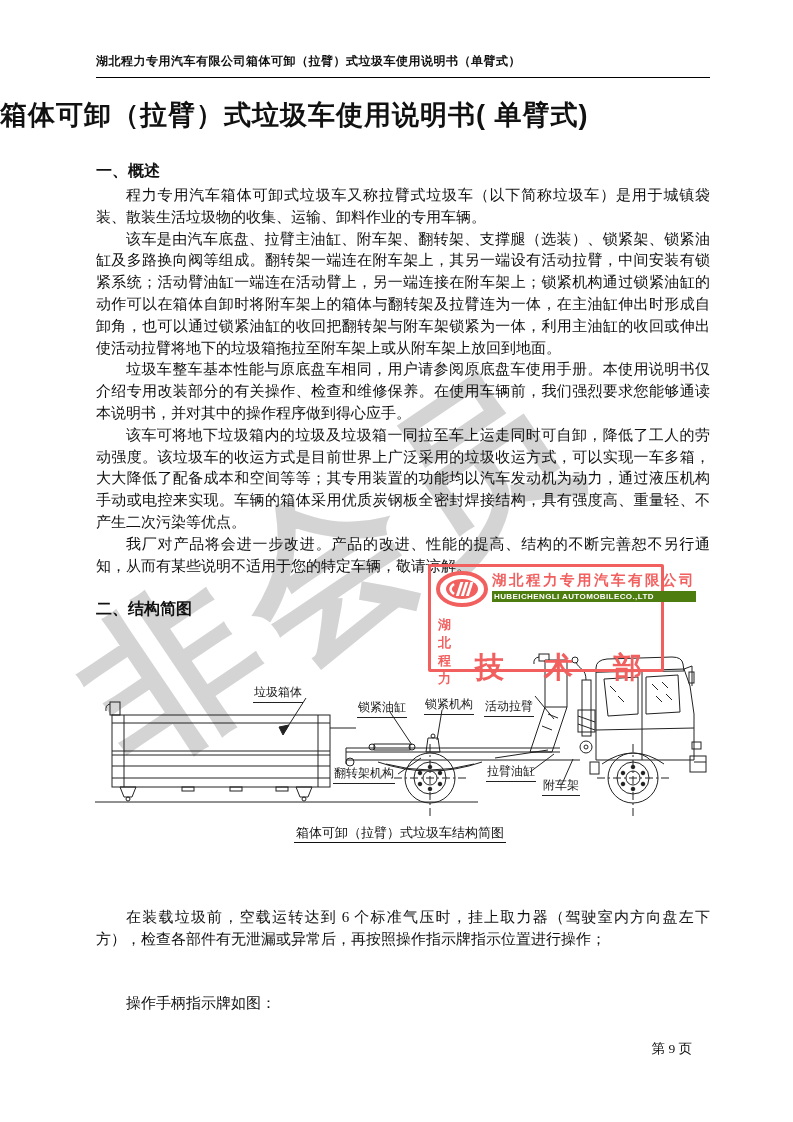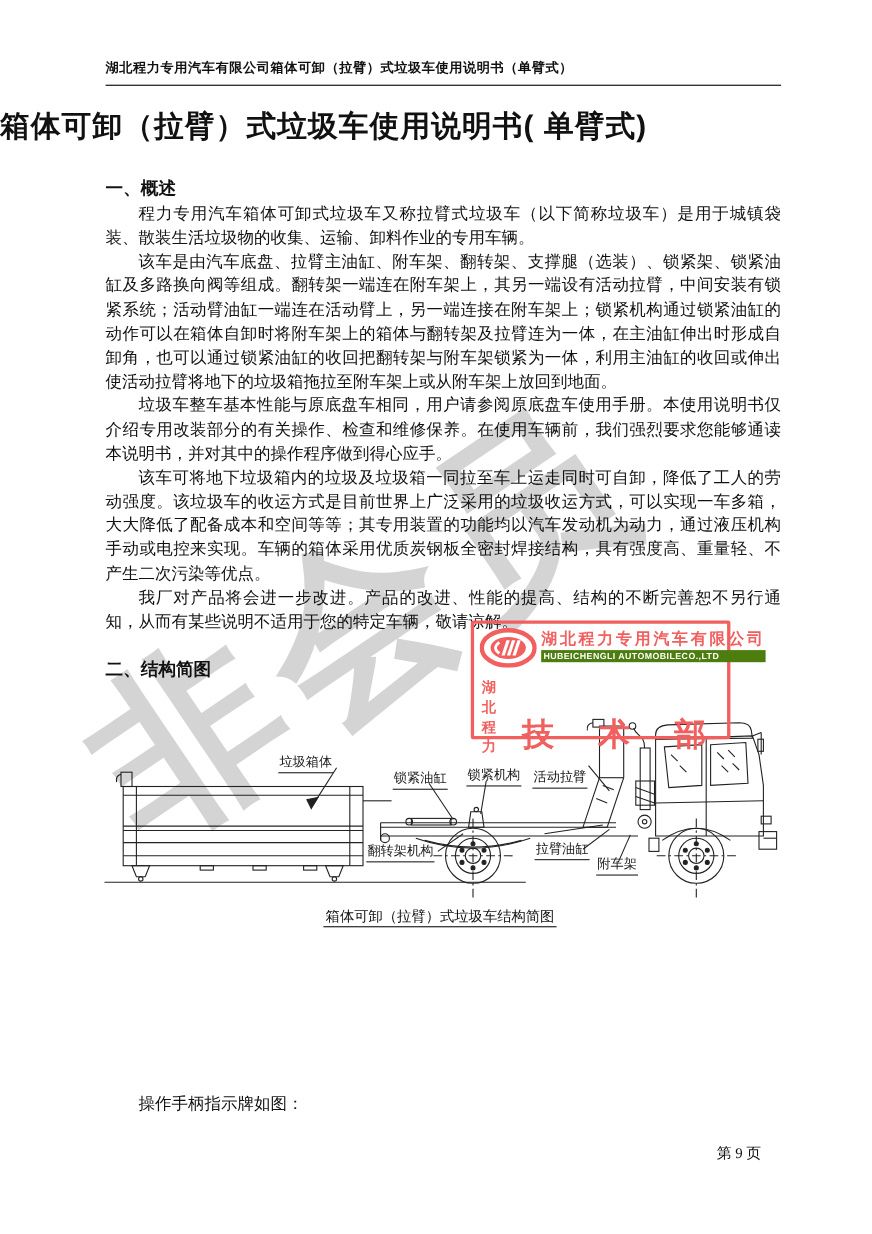--- a/index.html
+++ b/index.html
@@ -205,19 +205,20 @@
   <span class="dlabel" style="left:484px;top:698px">活动拉臂</span>
   <span class="dlabel" style="left:333px;top:765px">翻转架机构</span>
   <span class="dlabel" style="left:486px;top:763px">拉臂油缸</span>
   <span class="dlabel" style="left:542px;top:777px">附车架</span>
 
   <div class="caption">
     <span>箱体可卸（拉臂）式垃圾车结构简图</span>
   </div>
 
   <div class="sec sec3">
+    <p>在装载垃圾前，空载运转达到 6 个标准气压时，挂上取力器（驾驶室内方向盘左下方），检查各部件有无泄漏或异常后，再按照操作指示牌指示位置进行操作；</p>
   </div>
 
   <div class="note">操作手柄指示牌如图：</div>
 
   <div class="footer">第 9 页</div>
 
 </div>
 
 </body></html>

